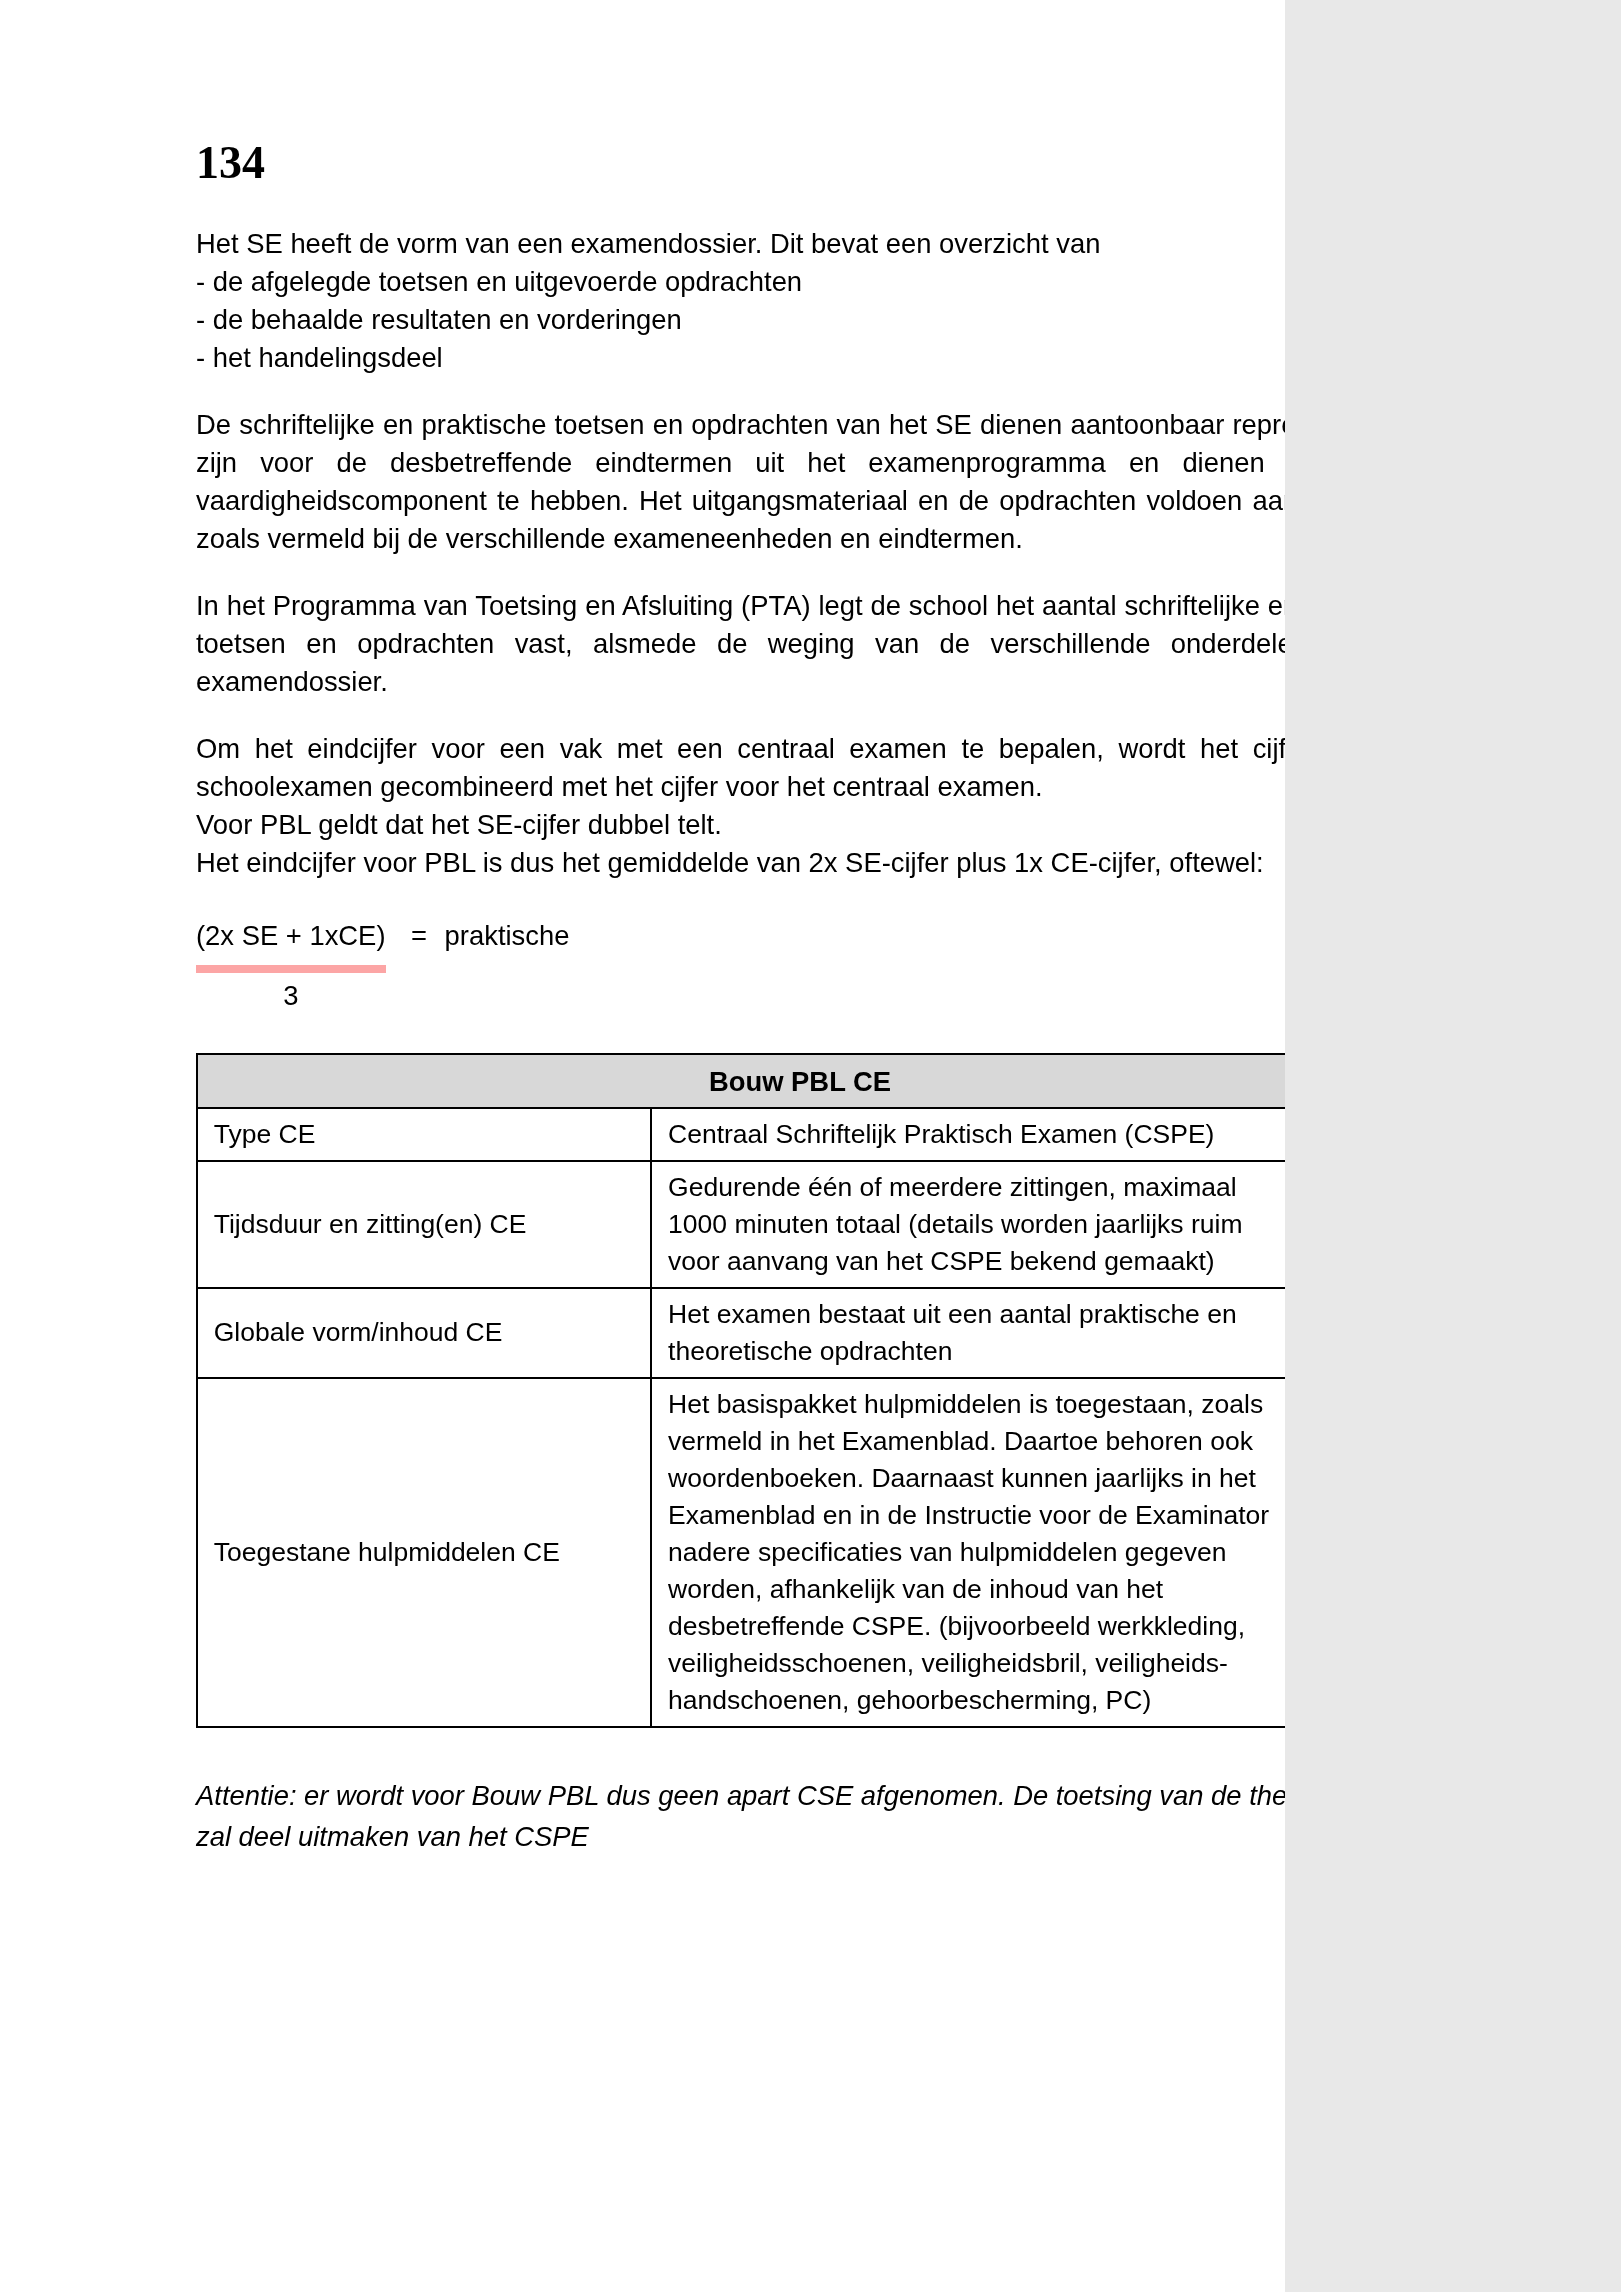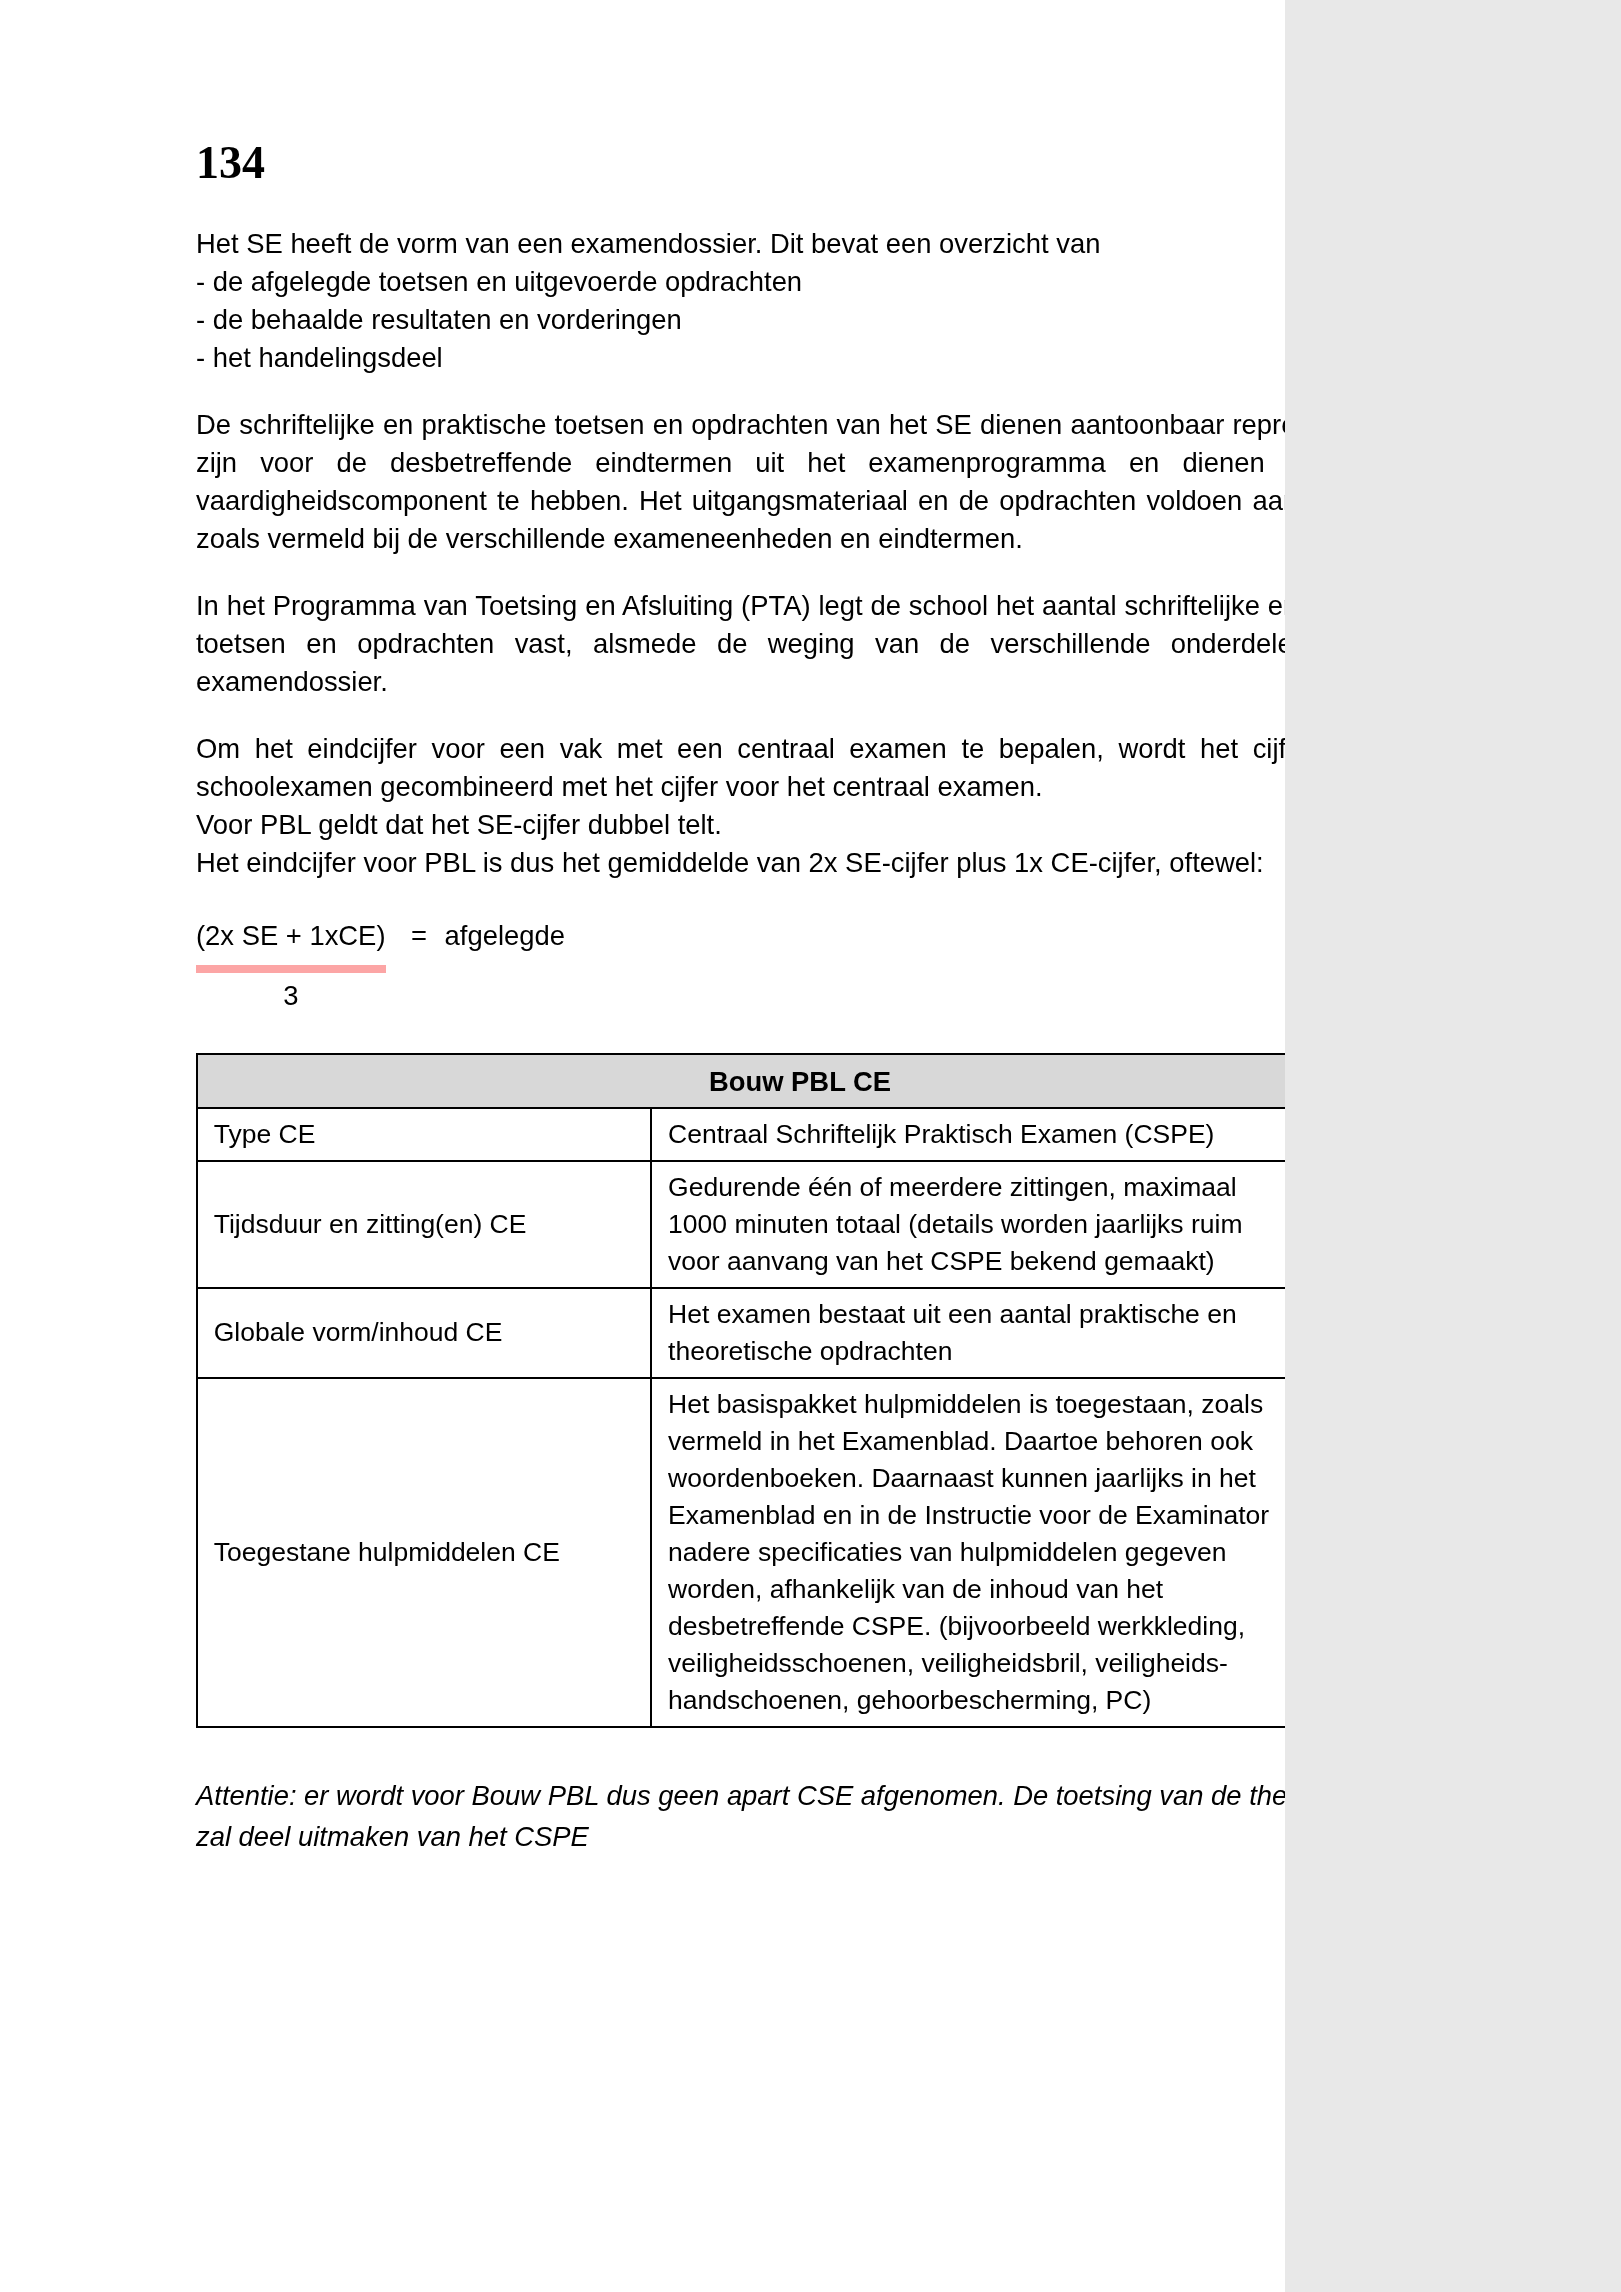--- a/index.html
+++ b/index.html
@@ -104,21 +104,21 @@
     <p class="para justify prelines">Om het eindcijfer voor een vak met een centraal examen te bepalen, wordt het cijfer voor het schoolexamen gecombineerd met het cijfer voor het centraal examen.
 Voor PBL geldt dat het SE-cijfer dubbel telt.
 Het eindcijfer voor PBL is dus het gemiddelde van 2x SE-cijfer plus 1x CE-cijfer, oftewel:</p>
 
     <div class="formula">
       <div class="frac">
         <div class="numerator">(2x SE + 1xCE)</div>
         <div class="denominator">3</div>
       </div>
       <div class="formula-rhs">
-        <span class="eq">=</span><span>afgelegde</span>
+        <span class="eq">=</span><span>praktische</span>
       </div>
     </div>
 
     <table class="spec-table">
       <thead>
         <tr>
           <th colspan="2">Bouw PBL CE</th>
         </tr>
       </thead>
       <tbody>

